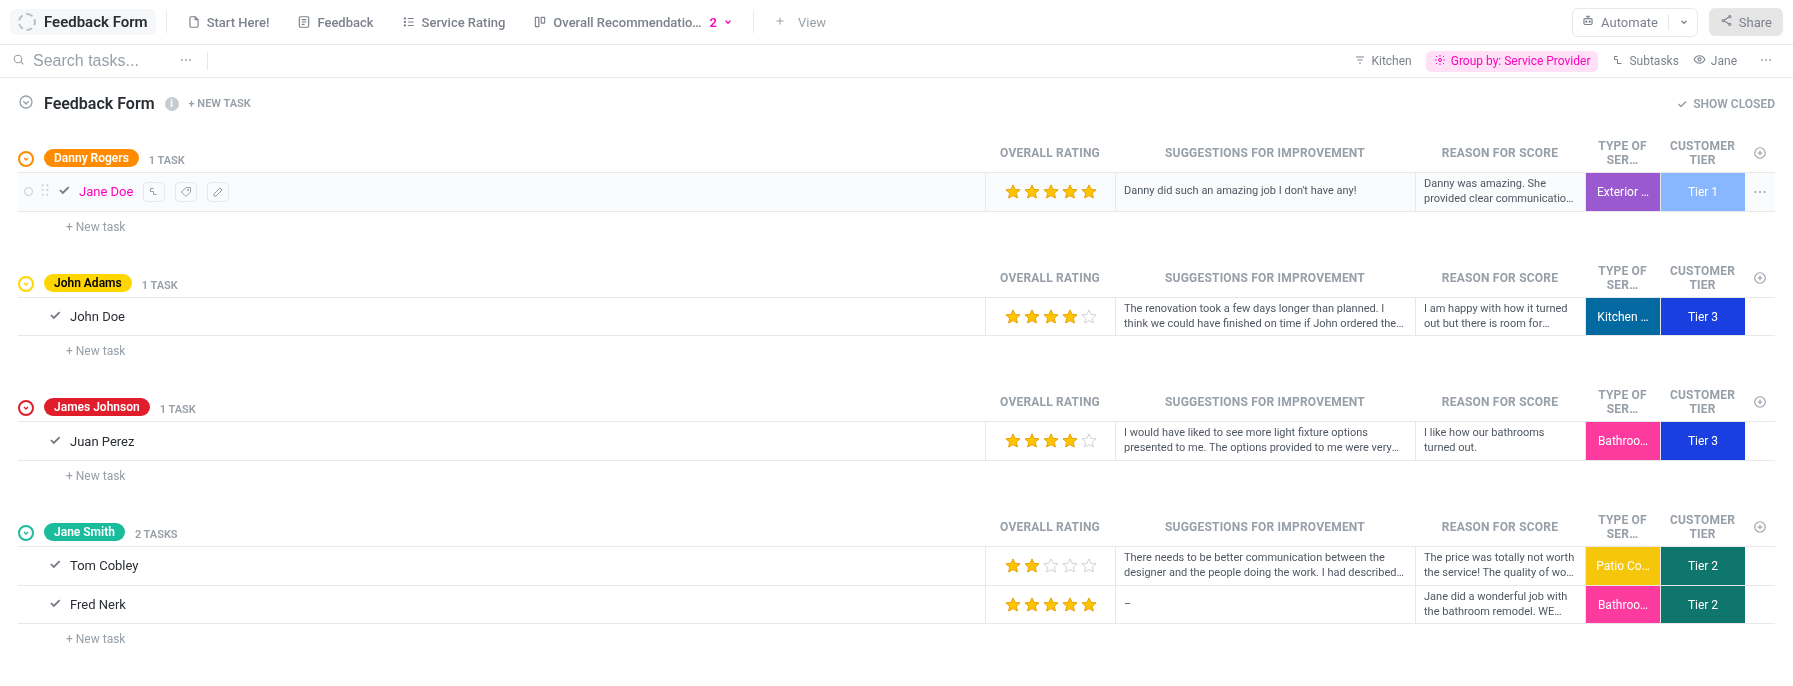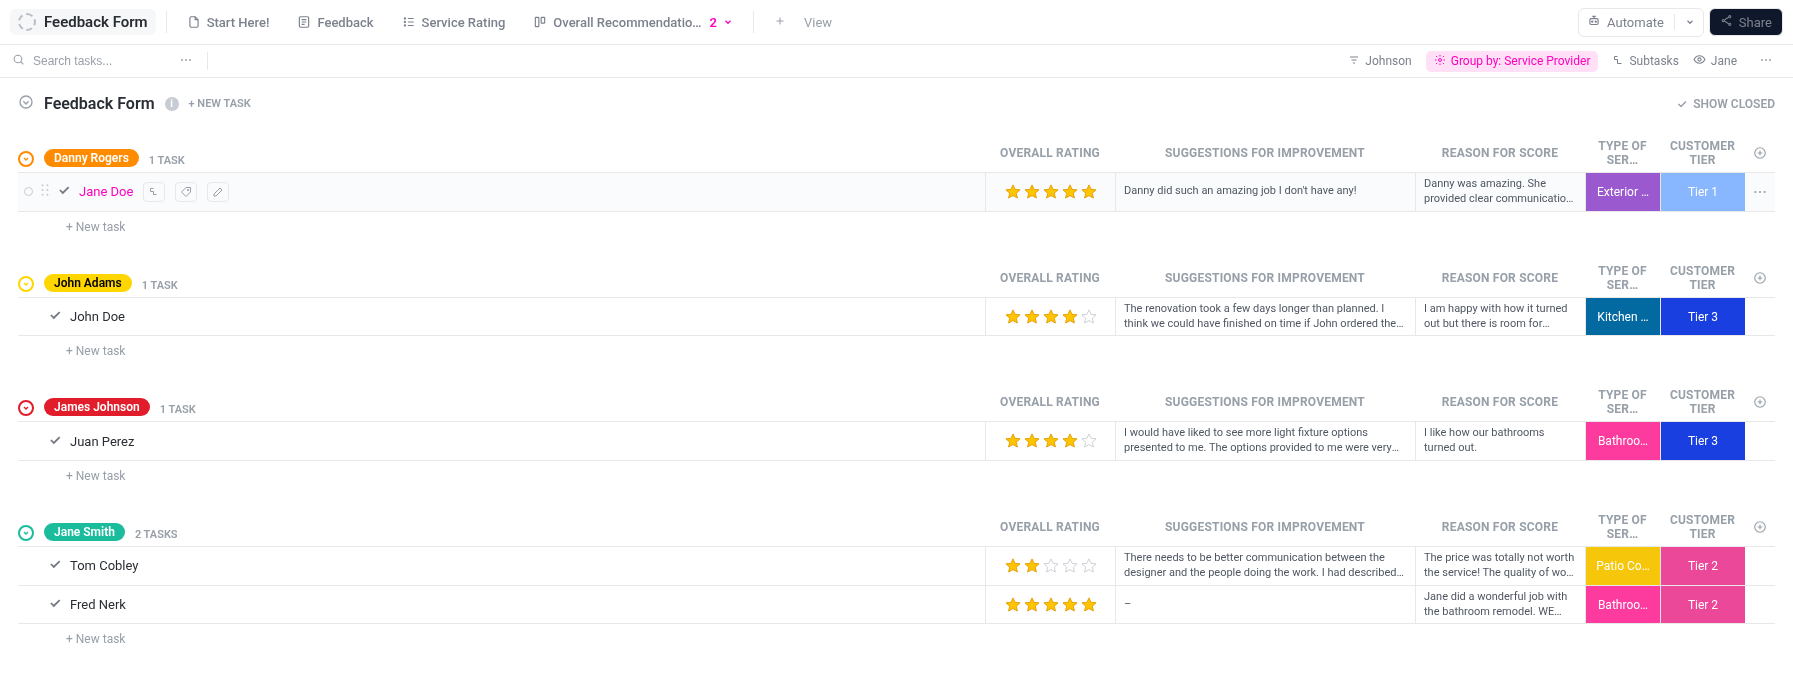--- a/index.html
+++ b/index.html
@@ -21,30 +21,30 @@
   .app-icon{width:18px;height:18px;border:2px dashed #b9bec7;border-radius:50%;}
   .app-title{font-weight:600;font-size:15px;}
   .vsep{width:1px;height:22px;background:var(--border);margin:0 6px;}
   .tabs{display:flex;align-items:stretch;height:100%;}
   .tab{display:flex;align-items:center;gap:6px;padding:0 14px;height:100%;color:var(--muted);font-weight:500;font-size:13px;cursor:pointer;position:relative;}
   .tab .ico{flex:0 0 auto;}
   .tab.active{color:var(--pink);}
   .tab.active::after{content:"";position:absolute;left:6px;right:6px;bottom:-1px;height:2px;background:var(--pink);}
   .tab .badge-count{background:transparent;color:var(--pink);font-weight:600;margin-left:2px;}
   .tab .caret{color:var(--pink);}
-  .view-add{display:flex;align-items:flex-start;gap:18px;color:var(--muted2);padding:0 14px;cursor:pointer;}
-  .header-right{margin-left:auto;display:flex;align-items:center;gap:5px;}
+  .view-add{display:flex;align-items:flex-start;gap:12px;color:var(--muted2);padding:0 14px;cursor:pointer;}
+  .header-right{margin-left:auto;display:flex;align-items:center;gap:11px;}
   .btn-automate{display:flex;align-items:center;gap:6px;border:1px solid var(--border);border-radius:6px;padding:5px 8px;color:var(--muted);cursor:pointer;background:#fff;}
   .btn-automate .divider{width:1px;height:16px;background:var(--border);margin:0 4px;}
-  .btn-share{display:flex;align-items:center;gap:6px;border:1px solid var(--border);border-radius:6px;padding:5px 10px;color:var(--muted);cursor:pointer;background:#0f172a;}
+  .btn-share{display:flex;align-items:center;gap:6px;border:1px solid var(--border);border-radius:6px;padding:5px 10px;color:var(--muted);cursor:pointer;background:#e5e5e5;}
 
   
   .toolbar{display:flex;align-items:center;height:var(--toolbar-h);border-bottom:1px solid var(--border);padding:0 12px;font-size:12px;}
   .search{display:flex;align-items:center;gap:6px;color:var(--muted2);}
-  .search input{border:none;outline:none;font-size:12px;color:var(--muted);width:140px;background:transparent;}
+  .search input{border:none;outline:none;font-size:16px;color:var(--muted);width:140px;background:transparent;}
   .search input::placeholder{color:var(--muted2);}
   .dots{color:var(--muted2);padding:0 8px;cursor:pointer;}
   .toolbar .vsep{height:18px;}
   .toolbar-right{margin-left:auto;display:flex;align-items:center;gap:14px;color:var(--muted);}
   .pill{display:flex;align-items:center;gap:5px;cursor:pointer;}
   .pill.groupby{background:var(--pink-light);color:var(--pink);border-radius:5px;padding:3px 8px;}
   .ico{display:inline-flex;}
 
   
   .board-head{display:flex;align-items:center;padding:16px 18px 8px;gap:10px;}
@@ -92,21 +92,21 @@
 
   .newtask-row{display:flex;align-items:center;padding:8px 0 4px 48px;color:var(--muted2);font-size:12px;cursor:pointer;}
 
   
   .bg-purple{background:#9b59d0;}
   .bg-lblue{background:#89b7ff;}
   .bg-cyan{background:#0369a1;}
   .bg-blue{background:#1a3fe0;}
   .bg-pink{background:#fd3a9e;}
   .bg-yellow{background:#f5c60a;}
-  .bg-sky{background:#ec4899;}
+  .bg-sky{background:#0f766e;}
 </style>
 </head>
 <body>
 
 <div class="header">
   <div class="app-badge">
     <span class="app-icon"></span>
     <span class="app-title">Feedback Form</span>
   </div>
   <span class="vsep"></span>
@@ -218,21 +218,21 @@
   </span>
   <span class="vsep"></span>
 
   <div class="toolbar-right">
     <div class="pill">
       <span>
         <svg width="12" height="12" viewBox="0 0 24 24" fill="none" stroke="currentColor" stroke-width="2">
             <path d="M4 6h16M7 12h10M10 18h4"></path>
           </svg>
       </span>
-      <span>Johnson</span>
+      <span>Kitchen</span>
     </div>
     <div class="pill groupby">
       <span>
         <svg width="12" height="12" viewBox="0 0 24 24" fill="none" stroke="currentColor" stroke-width="2">
             <circle cx="12" cy="12" r="3"></circle>
             <path d="M12 2v3M12 19v3M4.2 4.2l2.1 2.1M17.7 17.7l2.1 2.1M2 12h3M19 12h3M4.2 19.8l2.1-2.1M17.7 6.3l2.1-2.1"></path>
           </svg>
       </span>
       <span>Group by: Service Provider</span>
     </div>

